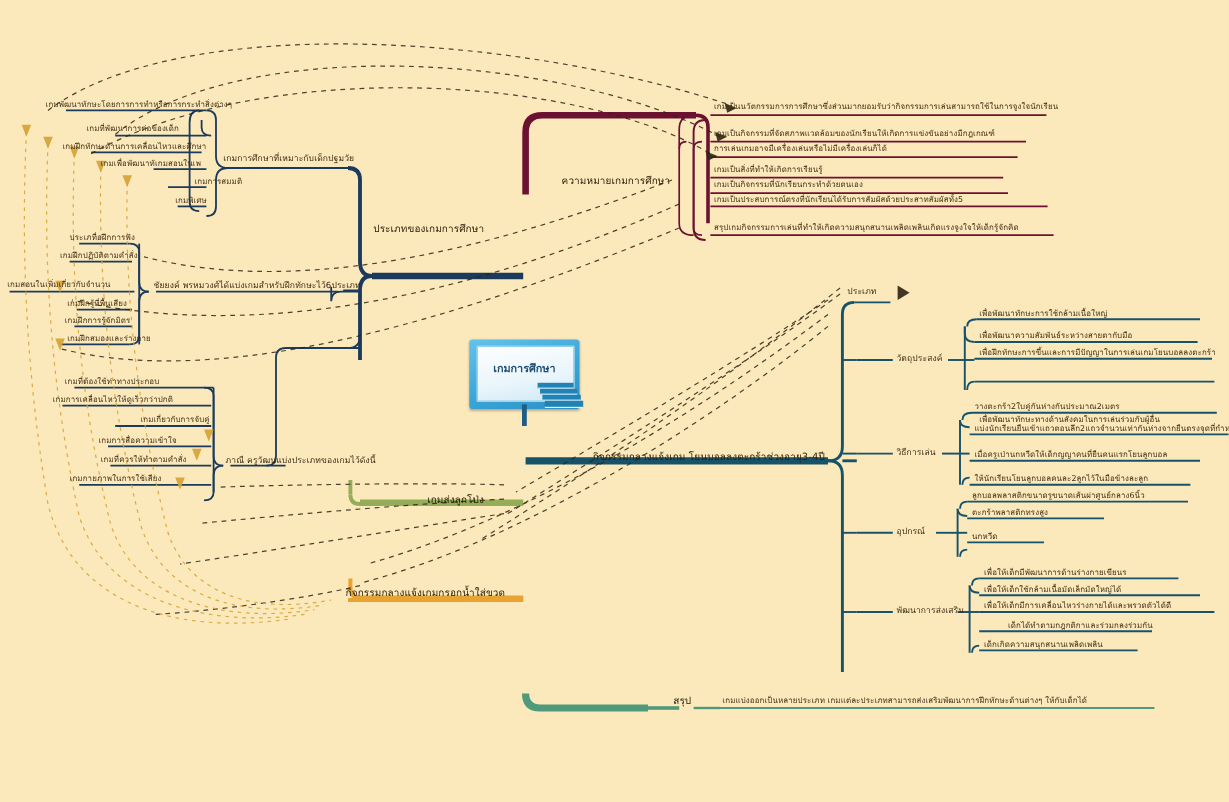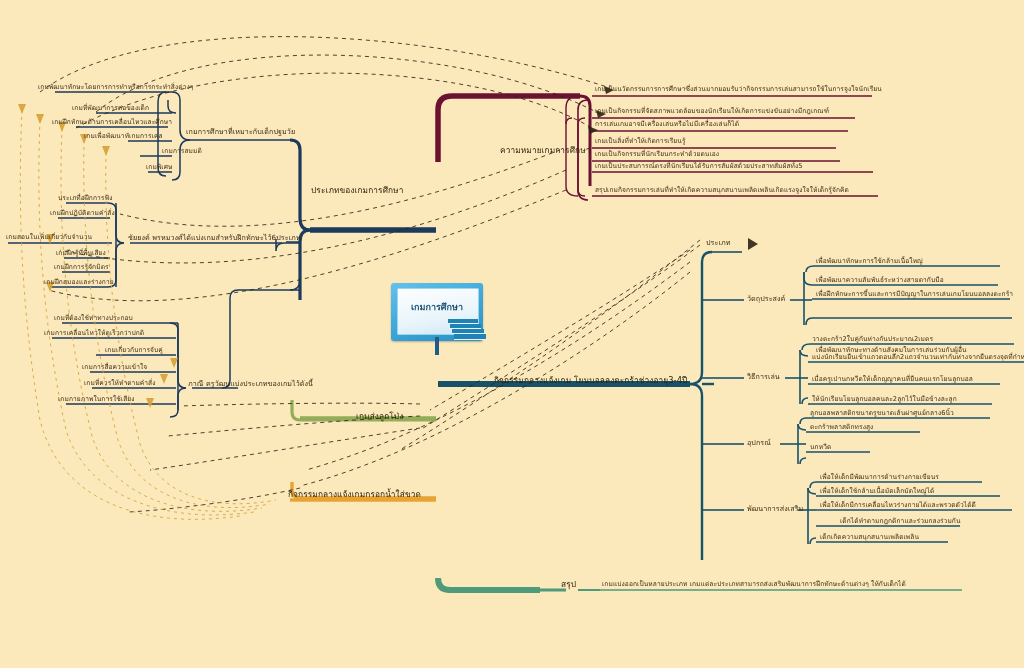--- a/index.html
+++ b/index.html
@@ -302,52 +302,52 @@
     </div>
     <div class="board-stand"></div>
     <div class="book">
       <i style="left:0;top:0;width:30px;height:4px;"></i>
       <i style="left:2px;top:5px;width:31px;height:4px;"></i>
       <i style="left:4px;top:10px;width:32px;height:4px;"></i>
       <i style="left:6px;top:15px;width:32px;height:5px;"></i>
     </div>
   </div>
 
-  <div class="lbl branch" style="left:468px; top:146px;margin-left:32px;">ความหมายเกมการศึกษา</div>
+  <div class="lbl branch" style="left:468px; top:146px;">ความหมายเกมการศึกษา</div>
 
   <div class="lbl leaf rightleaf" style="left:595px; top:86px;">เกมเป็นนวัตกรรมการการศึกษาซึ่งส่วนมากยอมรับว่ากิจกรรมการเล่นสามารถใช้ในการจูงใจนักเรียน</div>
   <div class="lbl leaf rightleaf" style="left:595px; top:108px;">เกมเป็นกิจกรรมที่จัดสภาพแวดล้อมของนักเรียนให้เกิดการแข่งขันอย่างมีกฎเกณฑ์</div>
   <div class="lbl leaf rightleaf" style="left:595px; top:121px;">การเล่นเกมอาจมีเครื่องเล่นหรือไม่มีเครื่องเล่นก็ได้</div>
   <div class="lbl leaf rightleaf" style="left:595px; top:138px;">เกมเป็นสิ่งที่ทำให้เกิดการเรียนรู้</div>
   <div class="lbl leaf rightleaf" style="left:595px; top:151px;">เกมเป็นกิจกรรมที่นักเรียนกระทำด้วยตนเอง</div>
   <div class="lbl leaf rightleaf" style="left:595px; top:163px;">เกมเป็นประสบการณ์ตรงที่นักเรียนได้รับการสัมผัสด้วยประสาทสัมผัสทั้ง5</div>
   <div class="lbl leaf rightleaf" style="left:595px; top:187px;">สรุปเกมกิจกรรมการเล่นที่ทำให้เกิดความสนุกสนานเพลิดเพลินเกิดแรงจูงใจให้เด็กรู้จักคิด</div>
 
   <div class="lbl branch" style="left:311px; top:186px;">ประเภทของเกมการศึกษา</div>
 
   <div class="lbl" style="left:186px; top:128px;">เกมการศึกษาที่เหมาะกับเด็กปฐมวัย</div>
   <div class="lbl leaf" style="left:38px; top:84px;">เกมพัฒนาทักษะโดยการการทำหรือการกระทำสิ่งต่างๆ</div>
   <div class="lbl leaf" style="left:72px; top:105px;font-family:Liberation Serif, serif;">เกมที่พัฒนาการต่อของเด็ก</div>
   <div class="lbl leaf" style="left:52px; top:119px;">เกมฝึกทักษะด้านการเคลื่อนไหวและศึกษา</div>
-  <div class="lbl leaf" style="left:84px; top:133px;">เกมเพื่อพัฒนาทัเกมการเคล</div>
+  <div class="lbl leaf" style="left:84px; top:133px;">เกมเพื่อพัฒนาทัเกมสอนในเพ</div>
   <div class="lbl leaf" style="left:138px; top:148px;margin-left:24px;">เกมการสมมติ</div>
   <div class="lbl leaf" style="left:146px; top:164px;">เกมพิเศษ</div>
 
   <div class="lbl" style="left:128px; top:234px;">ชัยยงค์ พรหมวงศ์ได้แบ่งเกมสำหรับฝึกทักษะไว้6ประเภท</div>
   <div class="lbl leaf" style="left:58px; top:195px;">ประเภทื่อฝึกการฟัง</div>
   <div class="lbl leaf" style="left:50px; top:210px;">เกมฝึกปฏิบัติตามคำสั่ง</div>
   <div class="lbl leaf" style="left:6px; top:234px;">เกมสอนในเพิ่มเกี่ยวกับจำนวน</div>
   <div class="lbl leaf" style="left:56px; top:250px;">เกมฝึกรู้ที่พื้นเสียง</div>
   <div class="lbl leaf" style="left:54px; top:264px;">เกมฝึกการรู้จักมิตร</div>
-  <div class="lbl leaf" style="left:44px; top:279px;">เกมฝึกสมองและร่างกาย</div>
+  <div class="lbl leaf" style="left:56px; top:279px;">เกมฝึกสมองและร่างกาย</div>
 
   <div class="lbl" style="left:188px; top:380px;">ภาณี  ครูวัฒนแบ่งประเภทของเกมไว้ดังนี้</div>
   <div class="lbl leaf" style="left:54px; top:315px;">เกมที่ต้องใช้ท่าทางประกอบ</div>
   <div class="lbl leaf" style="left:44px; top:330px;">เกมการเคลื่อนไหวให้ดูเร็วกว่าปกติ</div>
-  <div class="lbl leaf" style="left:76px; top:347px;padding-left:29px;">เกมเกี่ยวกับการจับคู่</div>
+  <div class="lbl leaf" style="left:88px; top:347px;padding-left:29px;">เกมเกี่ยวกับการจับคู่</div>
   <div class="lbl leaf" style="left:82px; top:364px;">เกมการสื่อความเข้าใจ</div>
   <div class="lbl leaf" style="left:84px; top:380px;">เกมที่ควรให้ทำตามคำสั่ง</div>
   <div class="lbl leaf" style="left:58px; top:396px;">เกมกายภาพในการใช้เสียง</div>
 
   <div class="lbl branch" style="left:494px; top:376px;">กิจกรรมกลางแจ้งเกม โยนบอลลงตะกร้าช่วงอายุ3-4ปี</div>
   <div class="lbl" style="left:706px; top:239px;">ประเภท</div>
 
   <div class="lbl" style="left:747px; top:295px;">วัตถุประสงค์</div>
   <div class="lbl leaf rightleaf" style="left:816px; top:258px;">เพื่อพัฒนาทักษะการใช้กล้ามเนื้อใหญ่</div>
   <div class="lbl leaf rightleaf" style="left:816px; top:277px;">เพื่อพัฒนาความสัมพันธ์ระหว่างสายตากับมือ</div>

